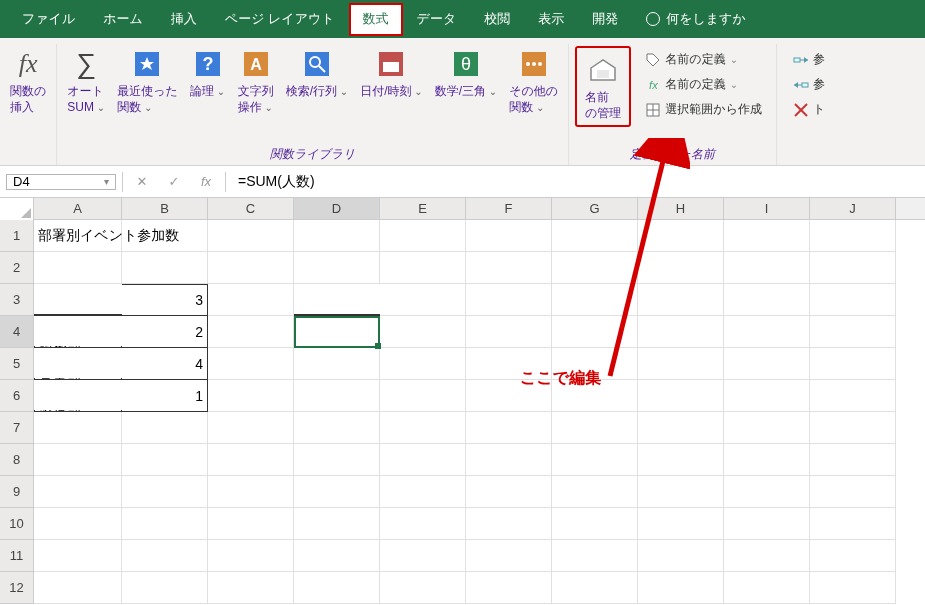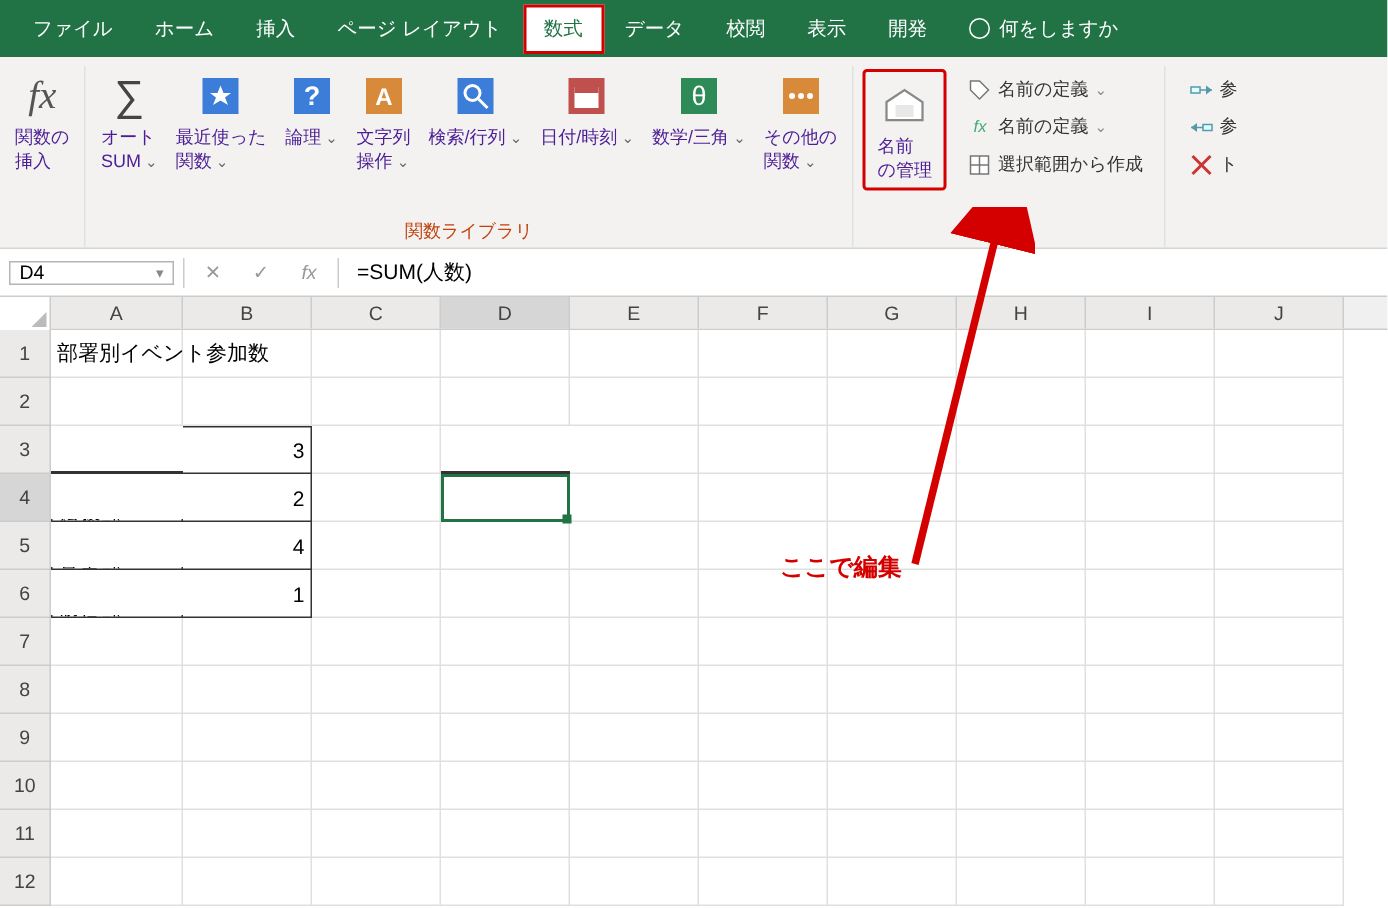--- a/index.html
+++ b/index.html
@@ -58,26 +58,27 @@
       display: flex;
       flex-direction: column;
       padding: 0 4px;
       border-right: 1px solid #e1e1e1;
       position: relative;
     }
     .ribbon-group.no-border { border-right: none; }
     .group-label {
       text-align: center;
       font-size: 12px;
-      color: #c2410c;
+      color: #4c1d95;
       padding: 2px 0;
       position: absolute;
       bottom: 0;
       left: 0;
       right: 0;
+      font-style: italic;
     }
     .ribbon-row {
       display: flex;
       align-items: flex-start;
       flex: 1;
     }
     .vbtn {
       display: flex;
       flex-direction: column;
       align-items: center;
@@ -401,20 +402,21 @@
               <svg width="16" height="16" viewBox="0 0 16 16">
                 <rect x="2" y="2" width="12" height="12" fill="#fff" stroke="#777"></rect>
                 <line x1="2" y1="8" x2="14" y2="8" stroke="#777"></line>
                 <line x1="8" y1="2" x2="8" y2="14" stroke="#777"></line>
               </svg>
             </span>
           <span>選択範囲から作成</span>
         </div>
       </div>
     </div>
+    <div class="group-label">定義された名前</div>
   </div>
 
   <div class="ribbon-group no-border">
     <div style="display:flex;flex-direction:column;gap:2px;padding:4px 4px 0 6px;">
       <div class="small-row-btn">
         <span class="mini-icon">
             <svg width="16" height="16" viewBox="0 0 16 16">
               <rect x="1" y="6" width="6" height="4" fill="#dff" stroke="#59a"></rect>
               <line x1="7" y1="8" x2="15" y2="8" stroke="#59a"></line>
               <polygon points="15,8 11,5 11,11" fill="#59a"></polygon>

